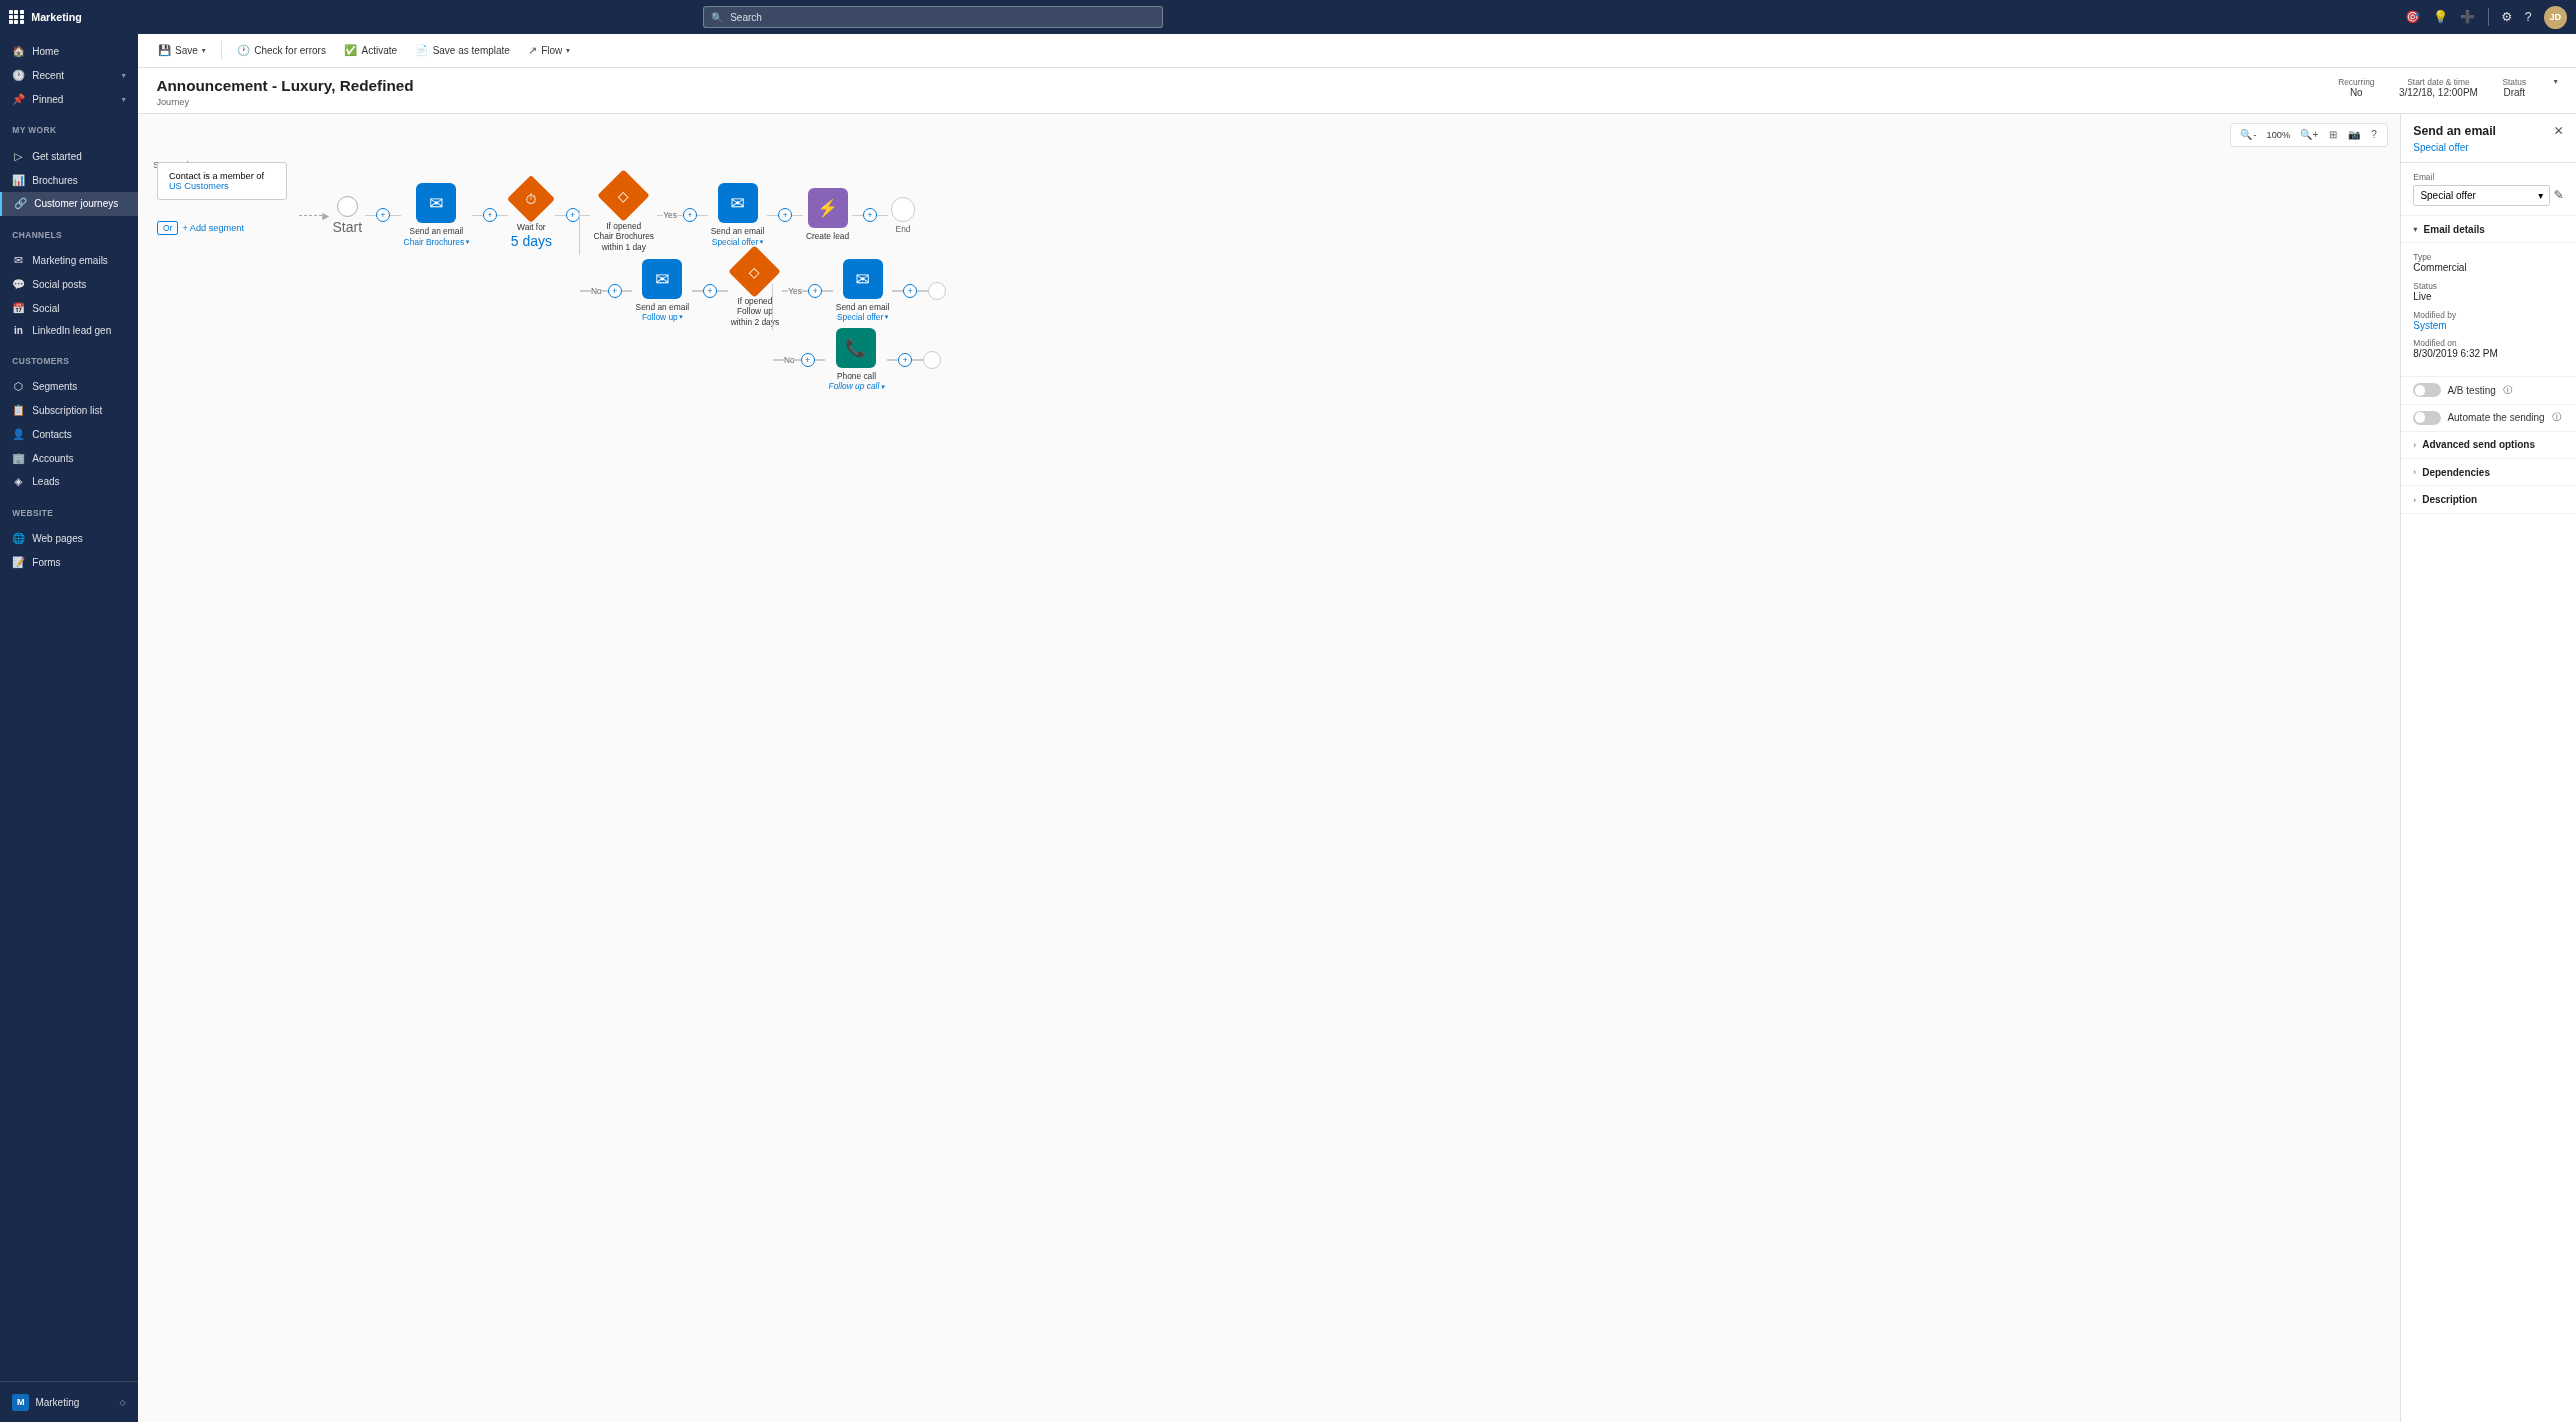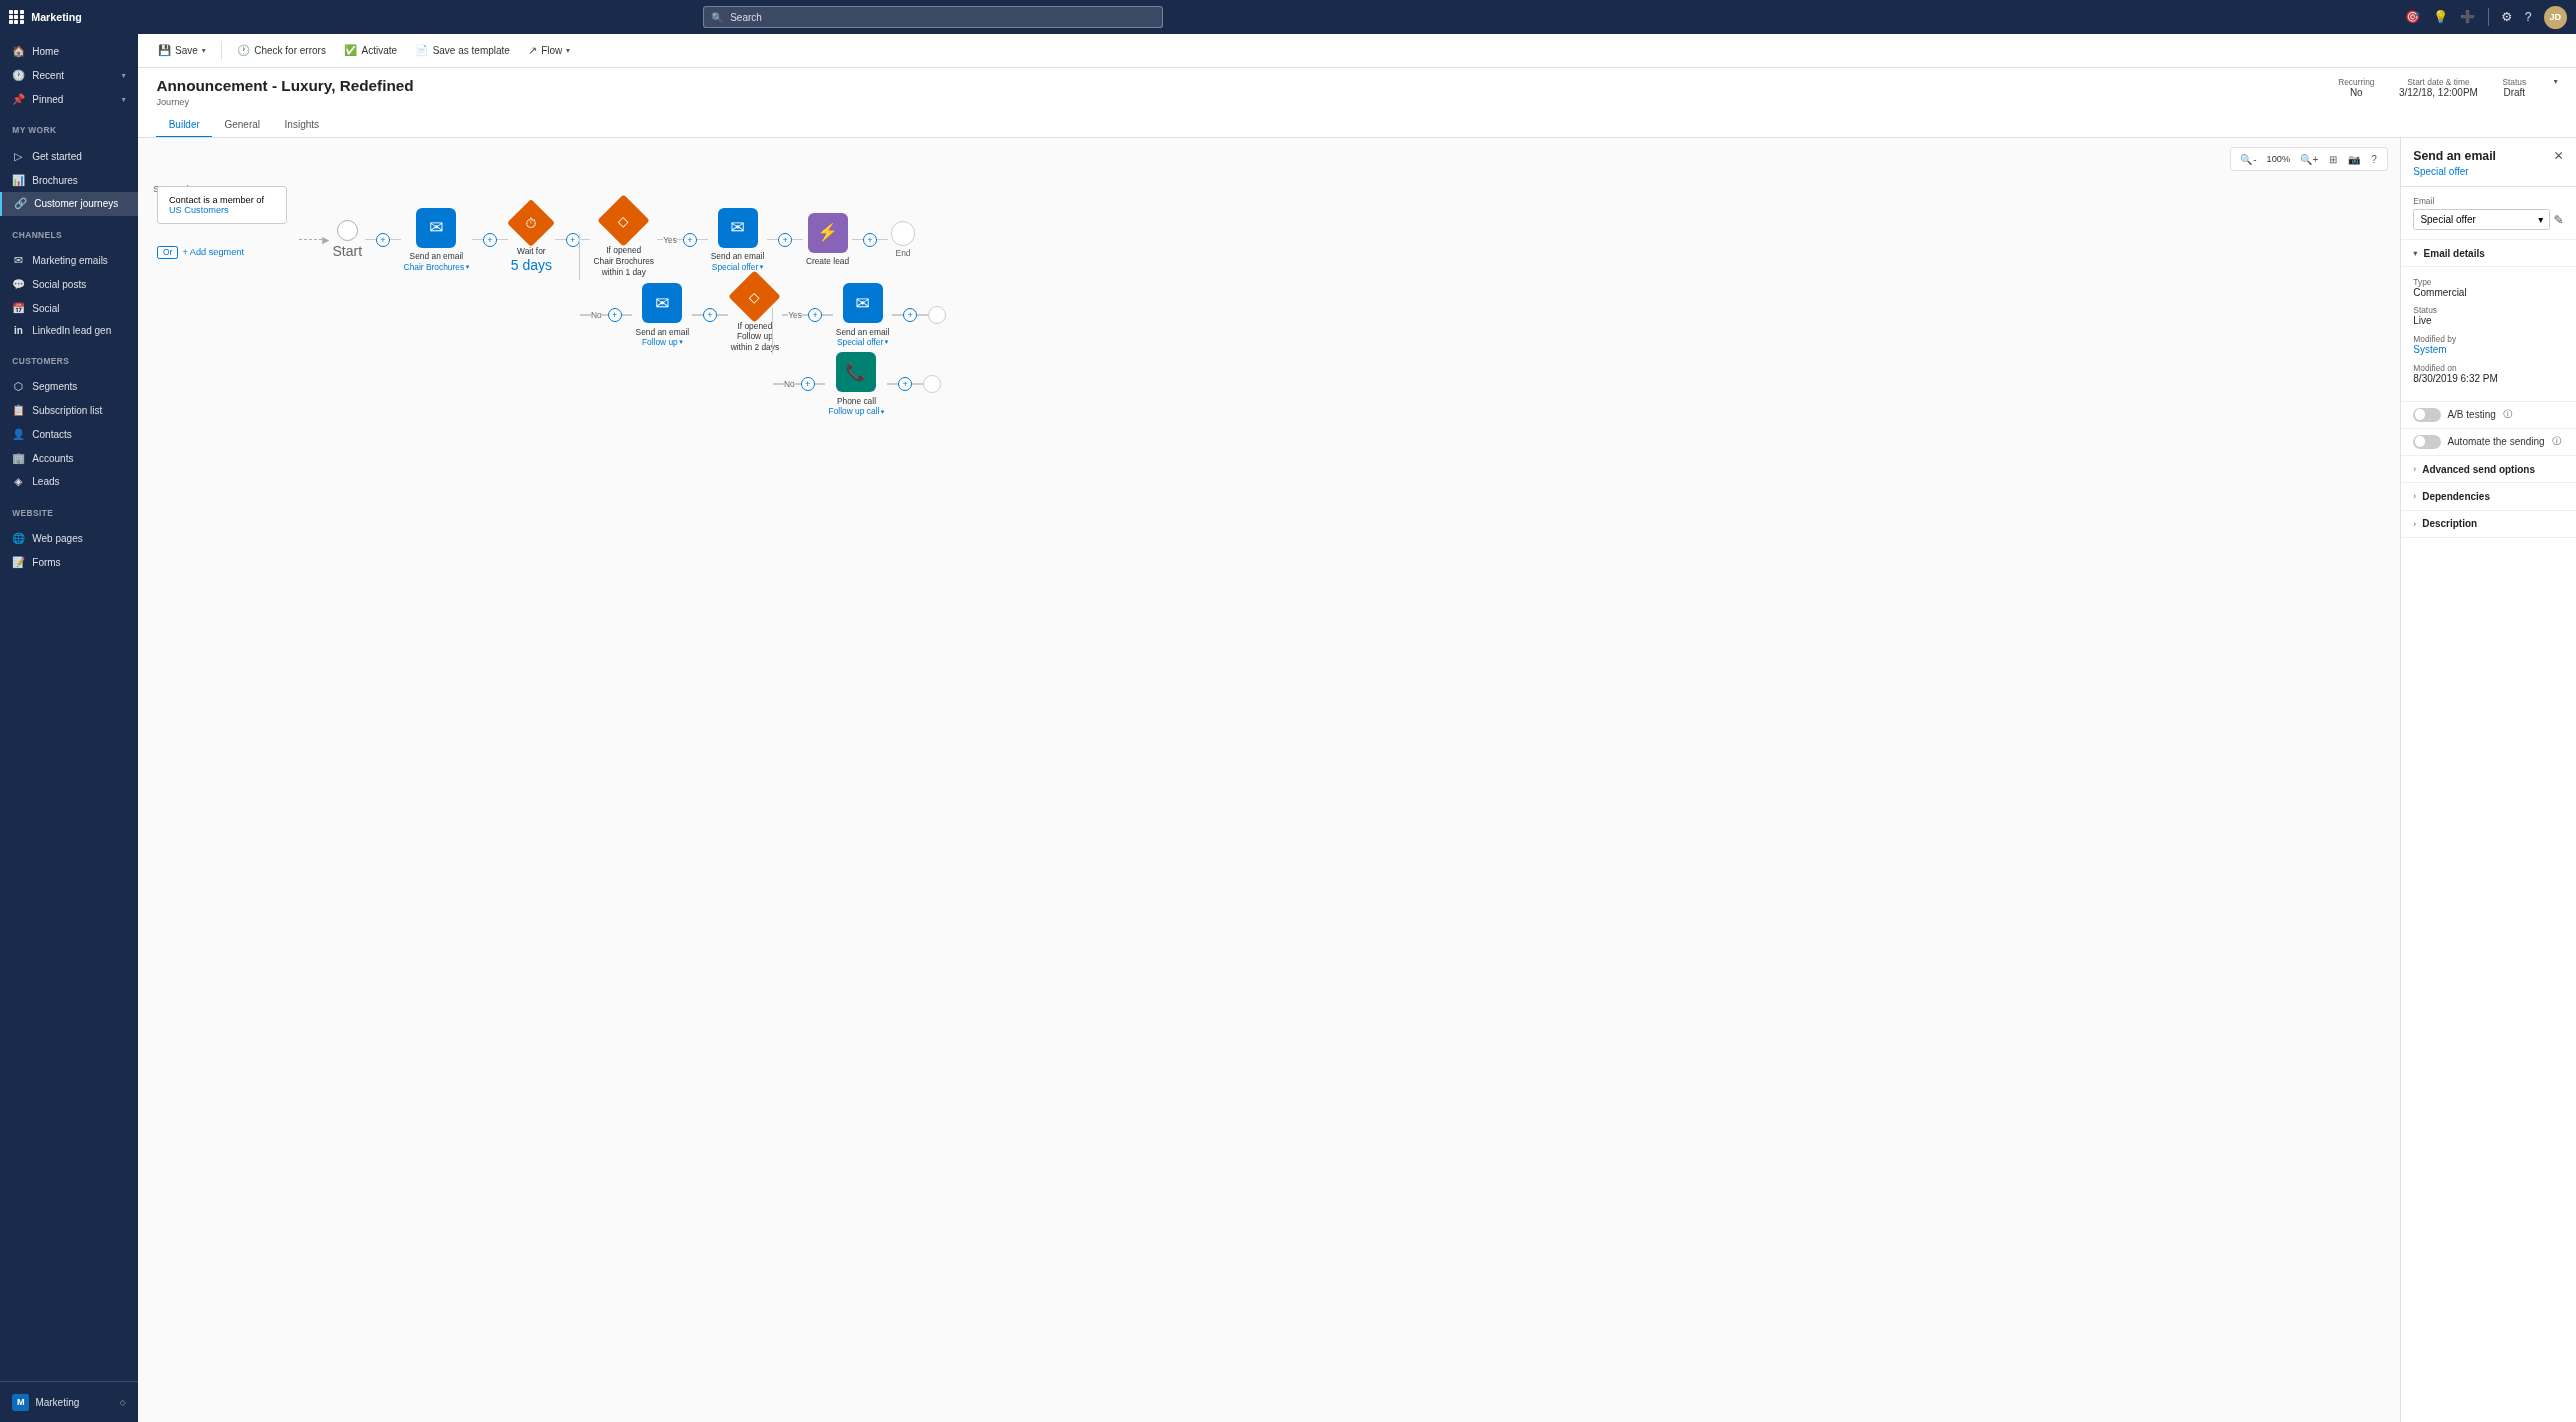--- a/index.html
+++ b/index.html
@@ -470,25 +470,20 @@
             <div class="meta-label">Start date &amp; time</div>
             <div class="meta-value">3/12/18, 12:00PM</div>
           </div>
           <div class="meta-item">
             <div class="meta-label">Status</div>
             <div class="meta-value">Draft</div>
           </div>
           <span class="meta-expand">▾</span>
         </div>
       </div>
-      <div class="page-tabs">
-        <div class="page-tab active">Builder</div>
-        <div class="page-tab">General</div>
-        <div class="page-tab">Insights</div>
-      </div>
     </div>
 
     <div class="canvas-area">
 
       <div class="canvas">
 
         <div class="canvas-toolbar">
           <button class="canvas-toolbar-btn">🔍-</button>
           <span class="zoom-text">100%</span>
           <button class="canvas-toolbar-btn">🔍+</button>
@@ -659,21 +654,21 @@
               <div style="position:absolute;left:-1.5px;top:-44px;width:1.5px;height:46px;background:#ccc;"></div>
               <div style="width:10.7px;height:1.5px;background:#ccc;"></div>
               <span style="font-size:8.4px;color:#666;">No</span>
               <div style="width:6.1px;height:1.5px;background:#ccc;"></div>
               <div class="flow-plus">+</div>
               <div style="width:10.7px;height:1.5px;background:#ccc;"></div>
 
               <div style="display:flex;flex-direction:column;align-items:center;margin:0 3.1px;">
                 <div style="width:40px;height:40px;border-radius:6.1px;background:#008272;display:flex;align-items:center;justify-content:center;color:white;font-size:17px;">📞</div>
                 <div style="font-size:8.4px;color:#333;text-align:center;margin-top:3.1px;">Phone call</div>
-                <div style="font-size:8.4px;color:#0078d4;display:flex;align-items:flex-end;gap:1.5px;">Follow up call <span style="font-size:7px;">▾</span></div>
+                <div style="font-size:8.4px;color:#0078d4;display:flex;align-items:flex-end;gap:1.5px;font-style:italic;">Follow up call <span style="font-size:7px;">▾</span></div>
               </div>
 
               <div style="display:flex;align-items:center;">
                 <div style="width:10.7px;height:1.5px;background:#ccc;"></div>
                 <div class="flow-plus">+</div>
                 <div style="width:10.7px;height:1.5px;background:#ccc;"></div>
               </div>
 
               <div style="display:flex;flex-direction:column;align-items:center;">
                 <div style="width:18.4px;height:18.4px;border:1.5px solid #ccc;border-radius:50%;background:white;"></div>

